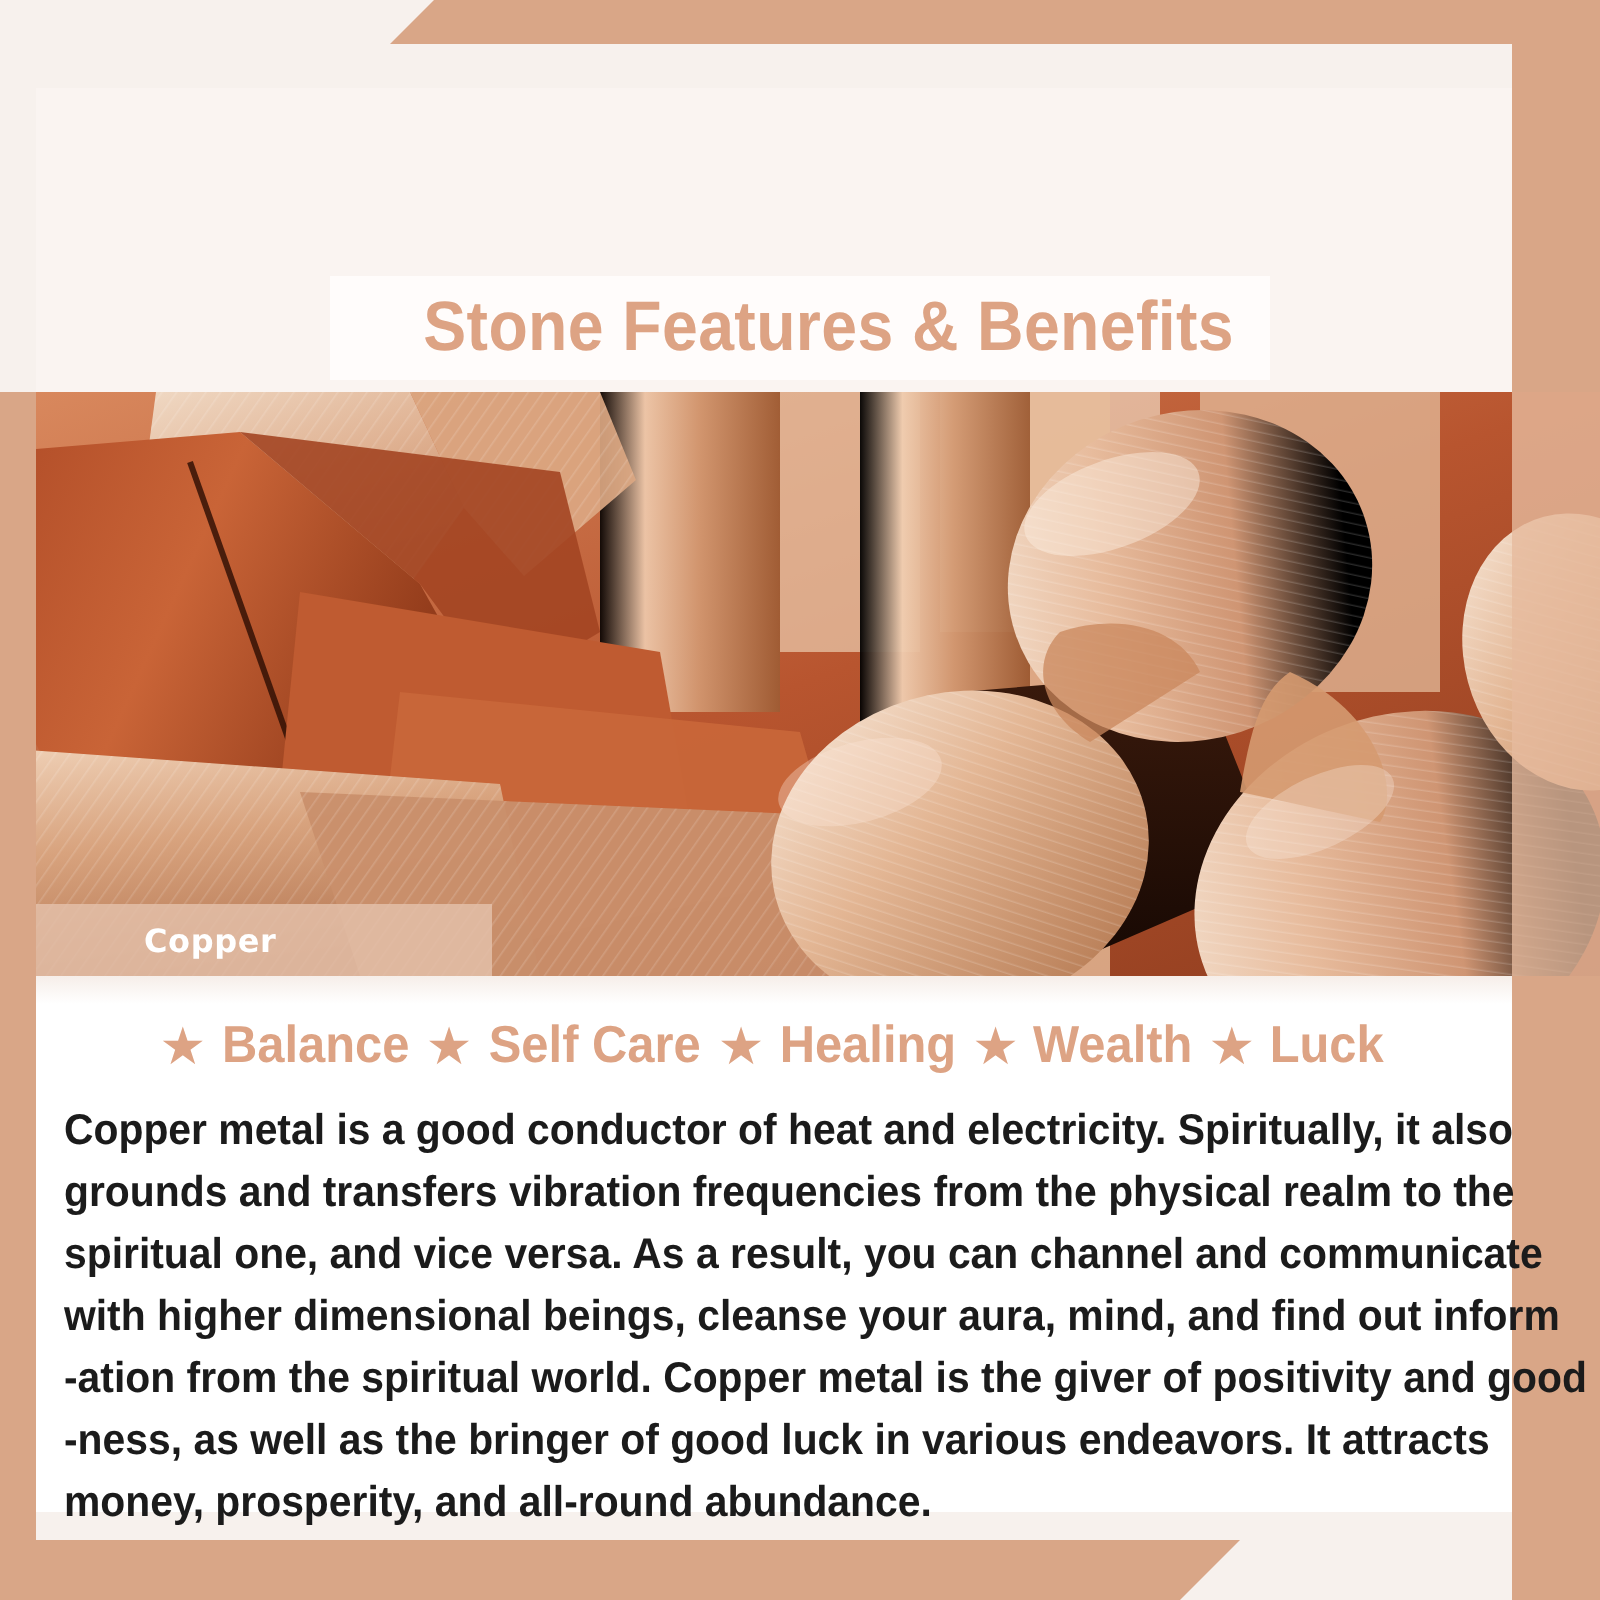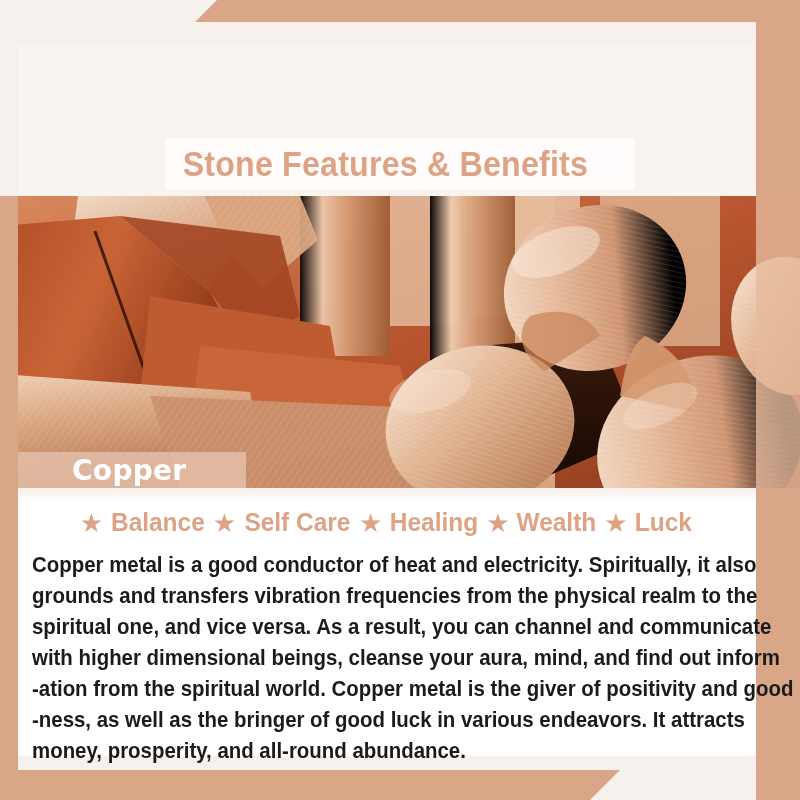--- a/index.html
+++ b/index.html
@@ -73,21 +73,21 @@
   }
 
   
   .title-banner {
     position: absolute;
     left: 165px; top: 138px;
     width: 470px; height: 52px;
     background: #fffcfb;
     display: flex;
     align-items: center;
-    justify-content: flex-start;
+    justify-content: flex-end;
   }
   .title-text {
     font-family: "Liberation Sans Narrow", "Liberation Sans", sans-serif;
     font-weight: bold;
     font-size: 35px;
     color: #dda384;
     letter-spacing: 0.2px;
     transform: scaleX(0.92);
     white-space: nowrap;
   }
@@ -120,21 +120,21 @@
     position: absolute;
     left: 0; top: 452px;
     width: 246px; height: 36px;
     background: rgba(228, 192, 169, 0.84);
     display: flex;
     align-items: center;
   }
   .stone-label-text {
     margin-left: 72px;
     color: #ffffff;
-    font-size: 28px;
+    font-size: 16px;
     font-weight: bold;
     letter-spacing: 0.3px;
     font-family: "DejaVu Sans", sans-serif;
   }
 
   
   .content {
     position: absolute;
     left: 18px; top: 488px;
     width: 738px; height: 268px;

